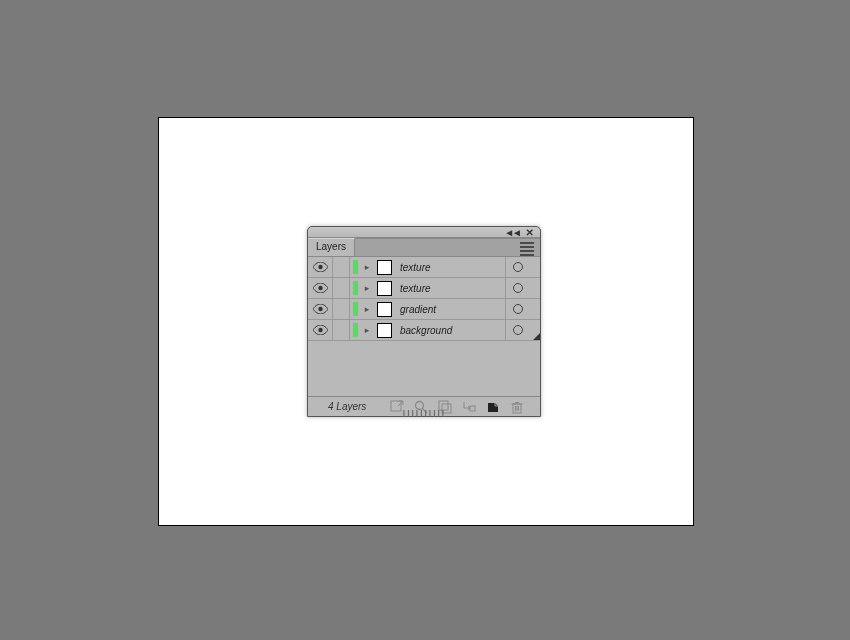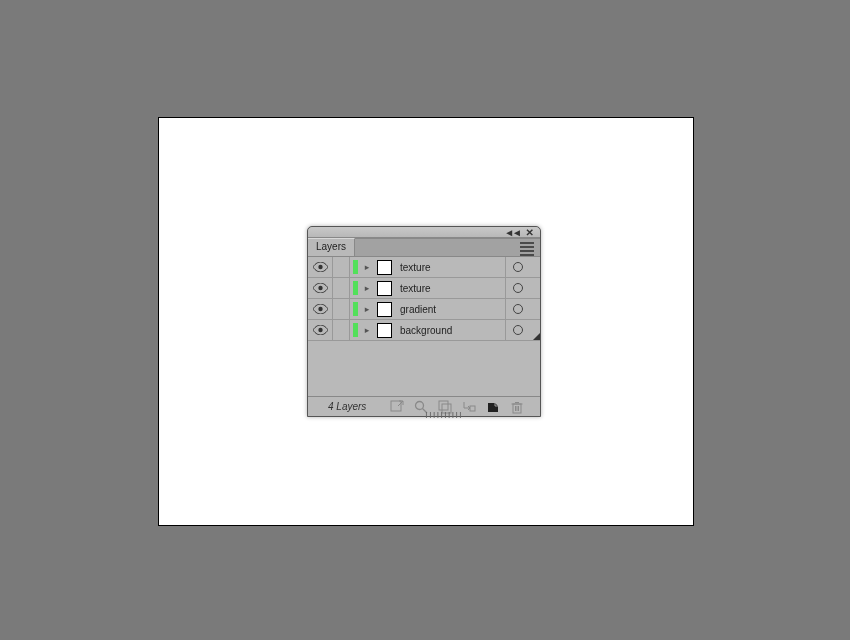--- a/index.html
+++ b/index.html
@@ -16,32 +16,32 @@
   .menu-icon span{height:2px;background:#4a4a4a;}
   .layer-list{}
   .layer-row{height:20px;display:flex;align-items:center;border-bottom:1px solid #999;font-size:10px;color:#222;}
   .vis-col{width:24px;display:flex;align-items:center;justify-content:center;border-right:1px solid #999;align-self:stretch;cursor:pointer;}
   .lock-col{width:16px;border-right:1px solid #999;align-self:stretch;}
   .color-col{width:10px;display:flex;align-items:center;justify-content:center;align-self:stretch;}
   .color-col span{width:5px;height:14px;background:#52e05a;display:block;}
   .disclosure-col{width:14px;display:flex;align-items:center;justify-content:center;align-self:stretch;cursor:pointer;color:#555;font-size:9px;}
   .thumb-col{width:20px;display:flex;align-items:center;justify-content:center;align-self:stretch;}
   .thumb-col span{width:13px;height:13px;background:#fff;border:1px solid #000;display:block;}
-  .name-col{flex:1;padding-left:6px;cursor:text;}
+  .name-col{flex:1;padding-left:6px;cursor:text;font-style:italic;}
   .target-col{width:24px;display:flex;align-items:center;justify-content:center;border-left:1px solid #999;align-self:stretch;cursor:pointer;}
   .target-col span{width:8px;height:8px;border:1px solid #444;border-radius:50%;display:block;}
   .end-col{width:10px;align-self:stretch;position:relative;}
   .corner-tri{position:absolute;right:0;bottom:0;width:0;height:0;border-left:7px solid transparent;border-bottom:7px solid #333;}
   .panel-footer{position:absolute;bottom:0;left:0;right:0;height:19px;border-top:1px solid #888;background:#b9b9b9;display:flex;align-items:center;font-size:10px;color:#333;}
   .footer-count{padding:0 20px;font-style:italic;}
   .footer-icons{display:flex;gap:10px;padding-left:4px;align-items:center;}
   .ficon{width:14px;height:14px;opacity:0.55;position:relative;cursor:pointer;}
   .ficon.disabled{opacity:0.35;cursor:default;}
   .ficon.active{opacity:1;}
-  .grip{position:absolute;bottom:-4px;left:50%;transform:translateX(-50%);font-size:10px;letter-spacing:1px;color:#666;margin-left:20px;}
+  .grip{position:absolute;bottom:-4px;left:50%;transform:translateX(-50%);font-size:12px;letter-spacing:1px;color:#666;}
   svg{display:block;}
 </style>
 </head>
 <body>
 
 <div class="canvas"></div>
 
 <div class="panel">
 
   <div class="panel-topbar">

